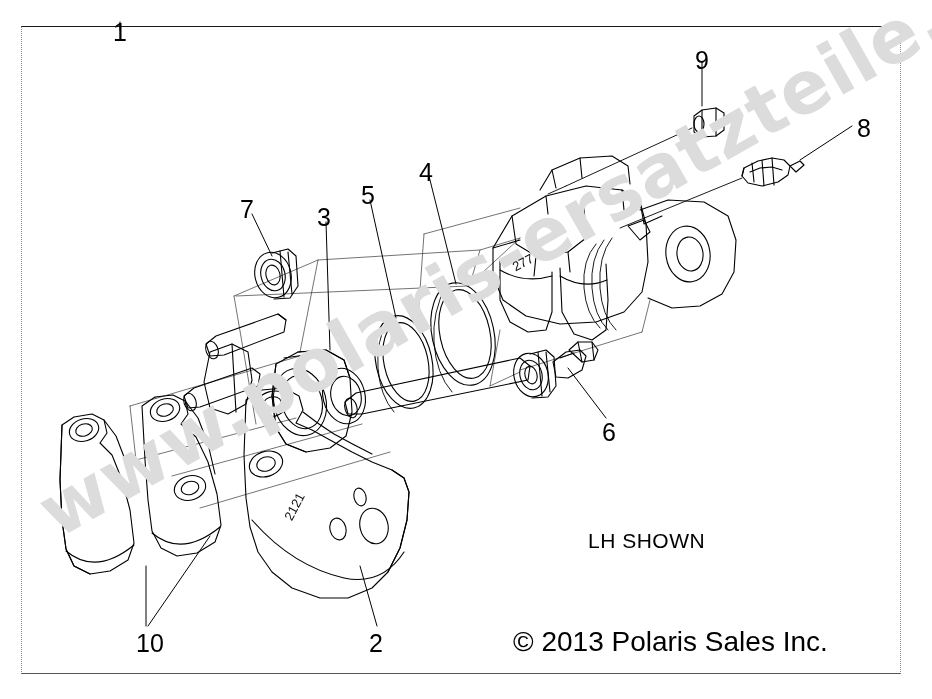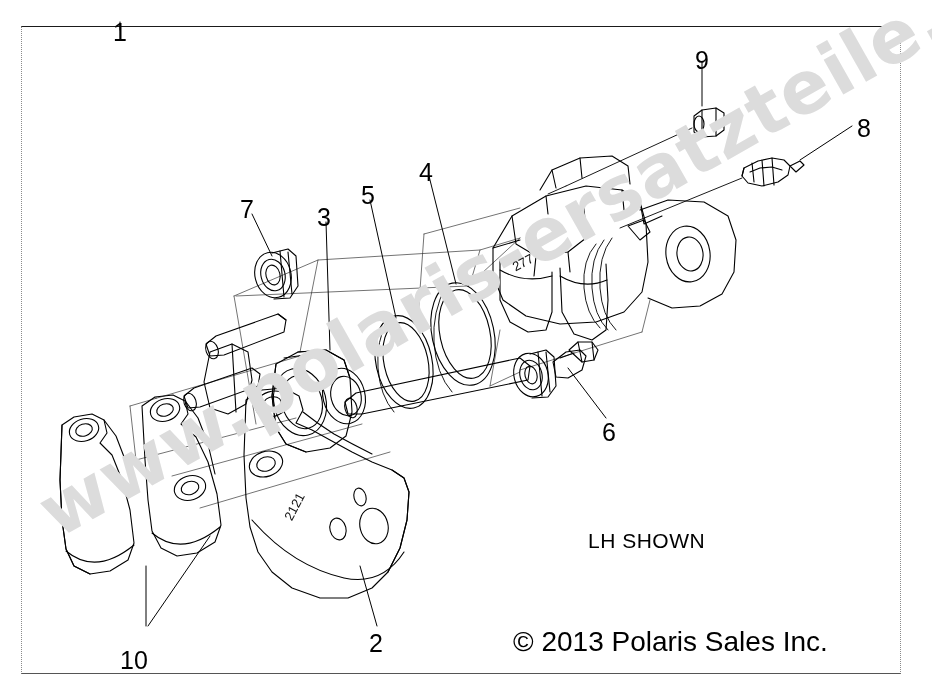--- a/index.html
+++ b/index.html
@@ -374,19 +374,19 @@
   <div class="stamp" id="stamp-2121">2121</div>
 
   <div class="callout" id="callout-1" style="left:113px; top:20px;">1</div>
   <div class="callout" id="callout-9" style="left:695px; top:48px;">9</div>
   <div class="callout" id="callout-8" style="left:857px; top:116px;">8</div>
   <div class="callout" id="callout-4" style="left:419px; top:160px;">4</div>
   <div class="callout" id="callout-5" style="left:361px; top:183px;">5</div>
   <div class="callout" id="callout-3" style="left:317px; top:205px;">3</div>
   <div class="callout" id="callout-7" style="left:240px; top:197px;">7</div>
   <div class="callout" id="callout-6" style="left:602px; top:420px;">6</div>
-  <div class="callout" id="callout-10" style="left:120px; top:631px;margin-top:17px;">10</div>
+  <div class="callout" id="callout-10" style="left:136px; top:631px;">10</div>
   <div class="callout" id="callout-2" style="left:369px; top:631px;">2</div>
 
   <div class="note" id="note-lh">LH SHOWN</div>
   <div class="note" id="note-copyright">© 2013 Polaris Sales Inc.</div>
 
 </div>
 
 </body></html>

